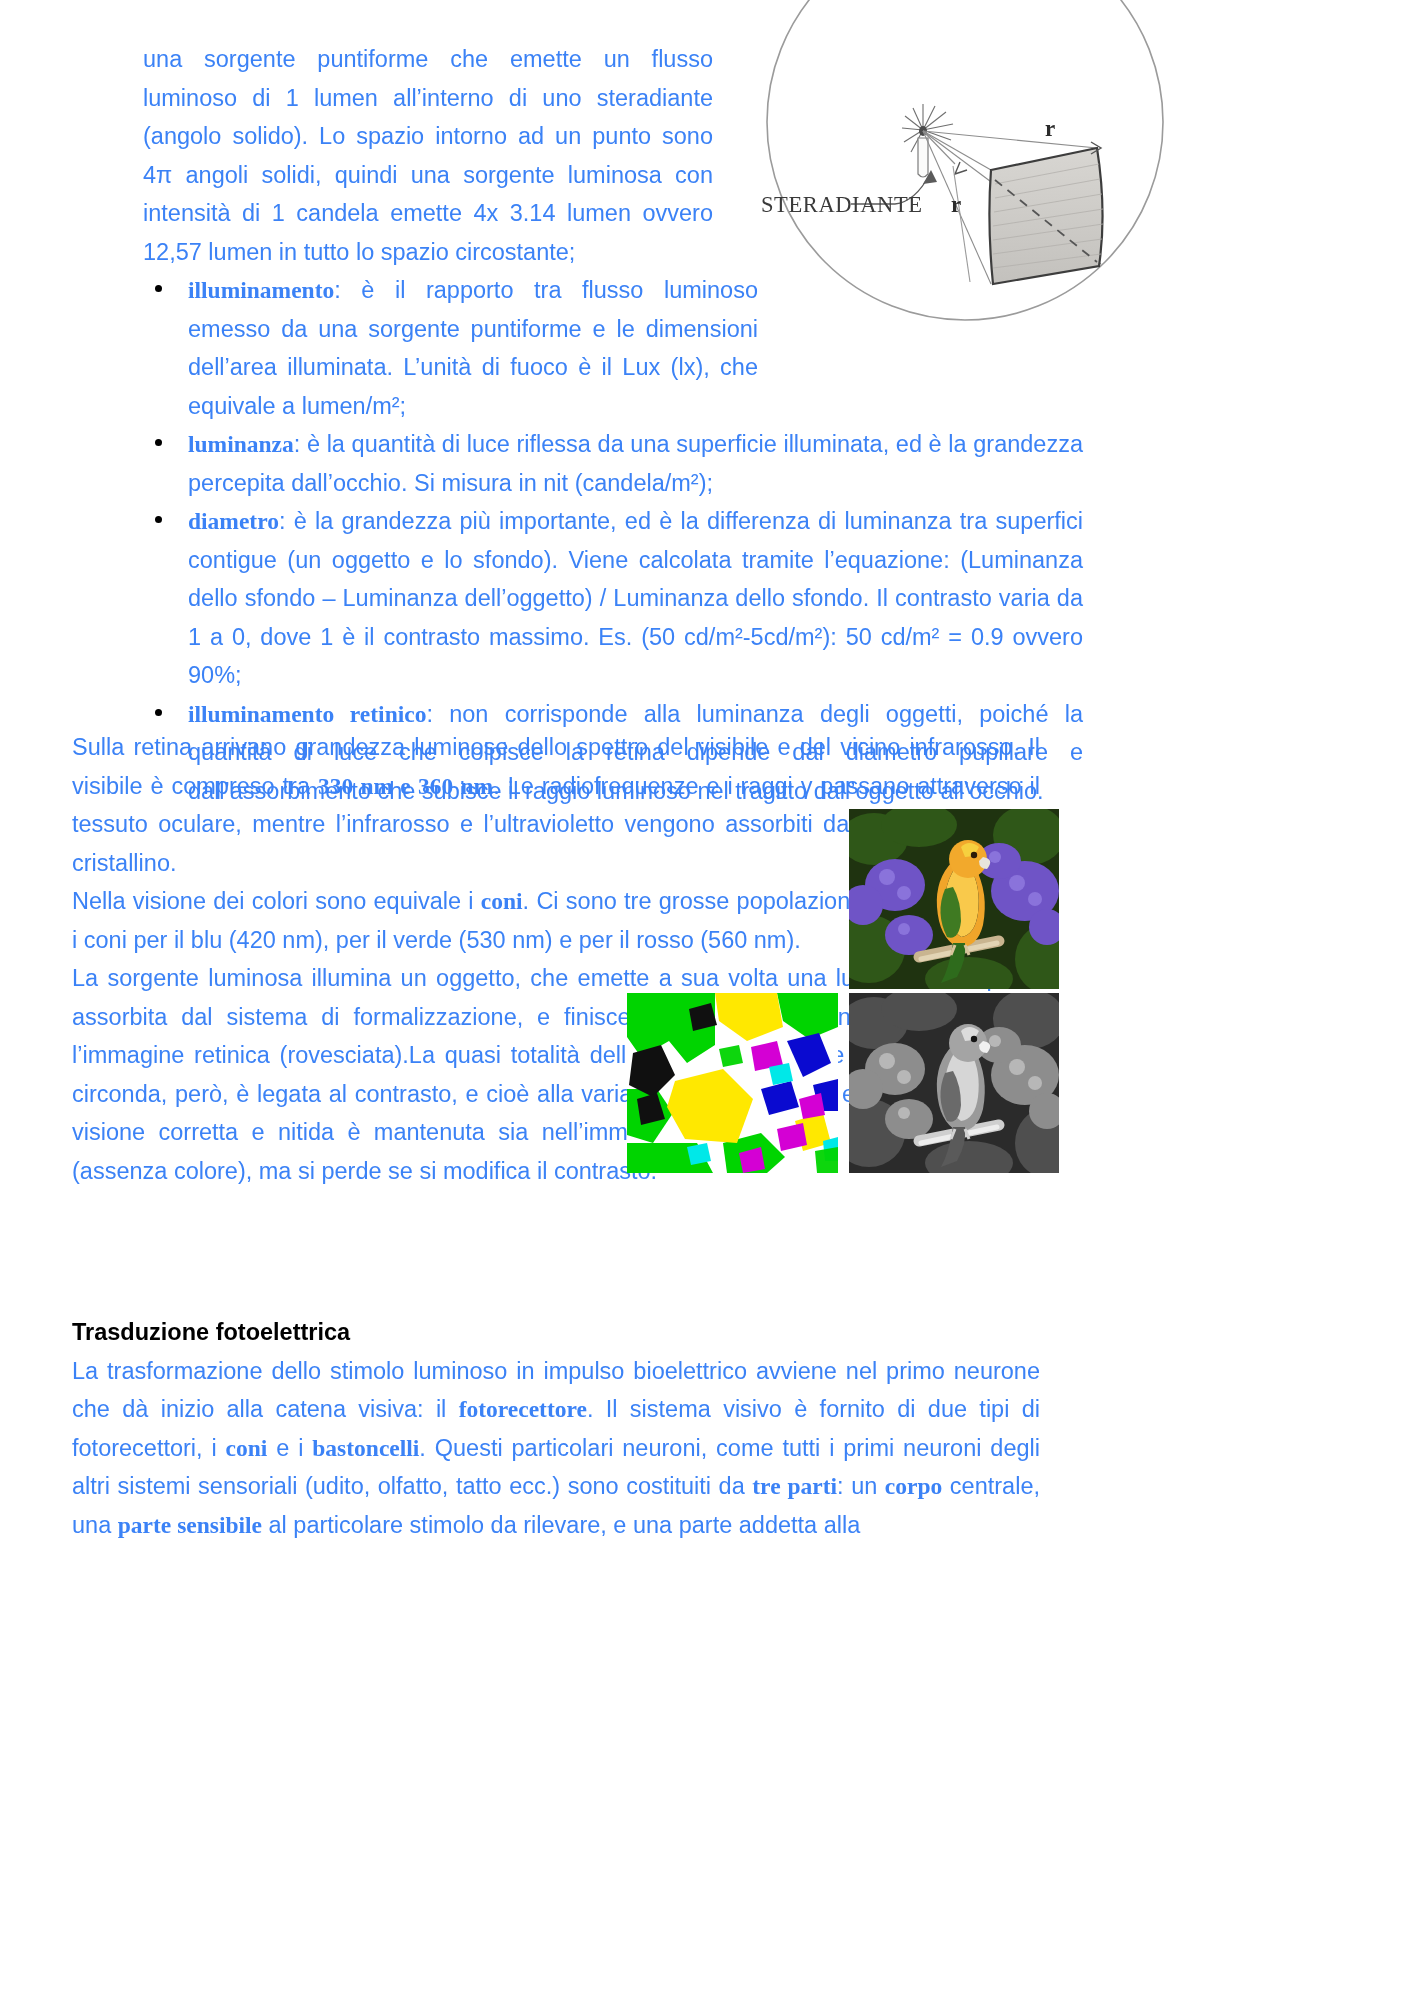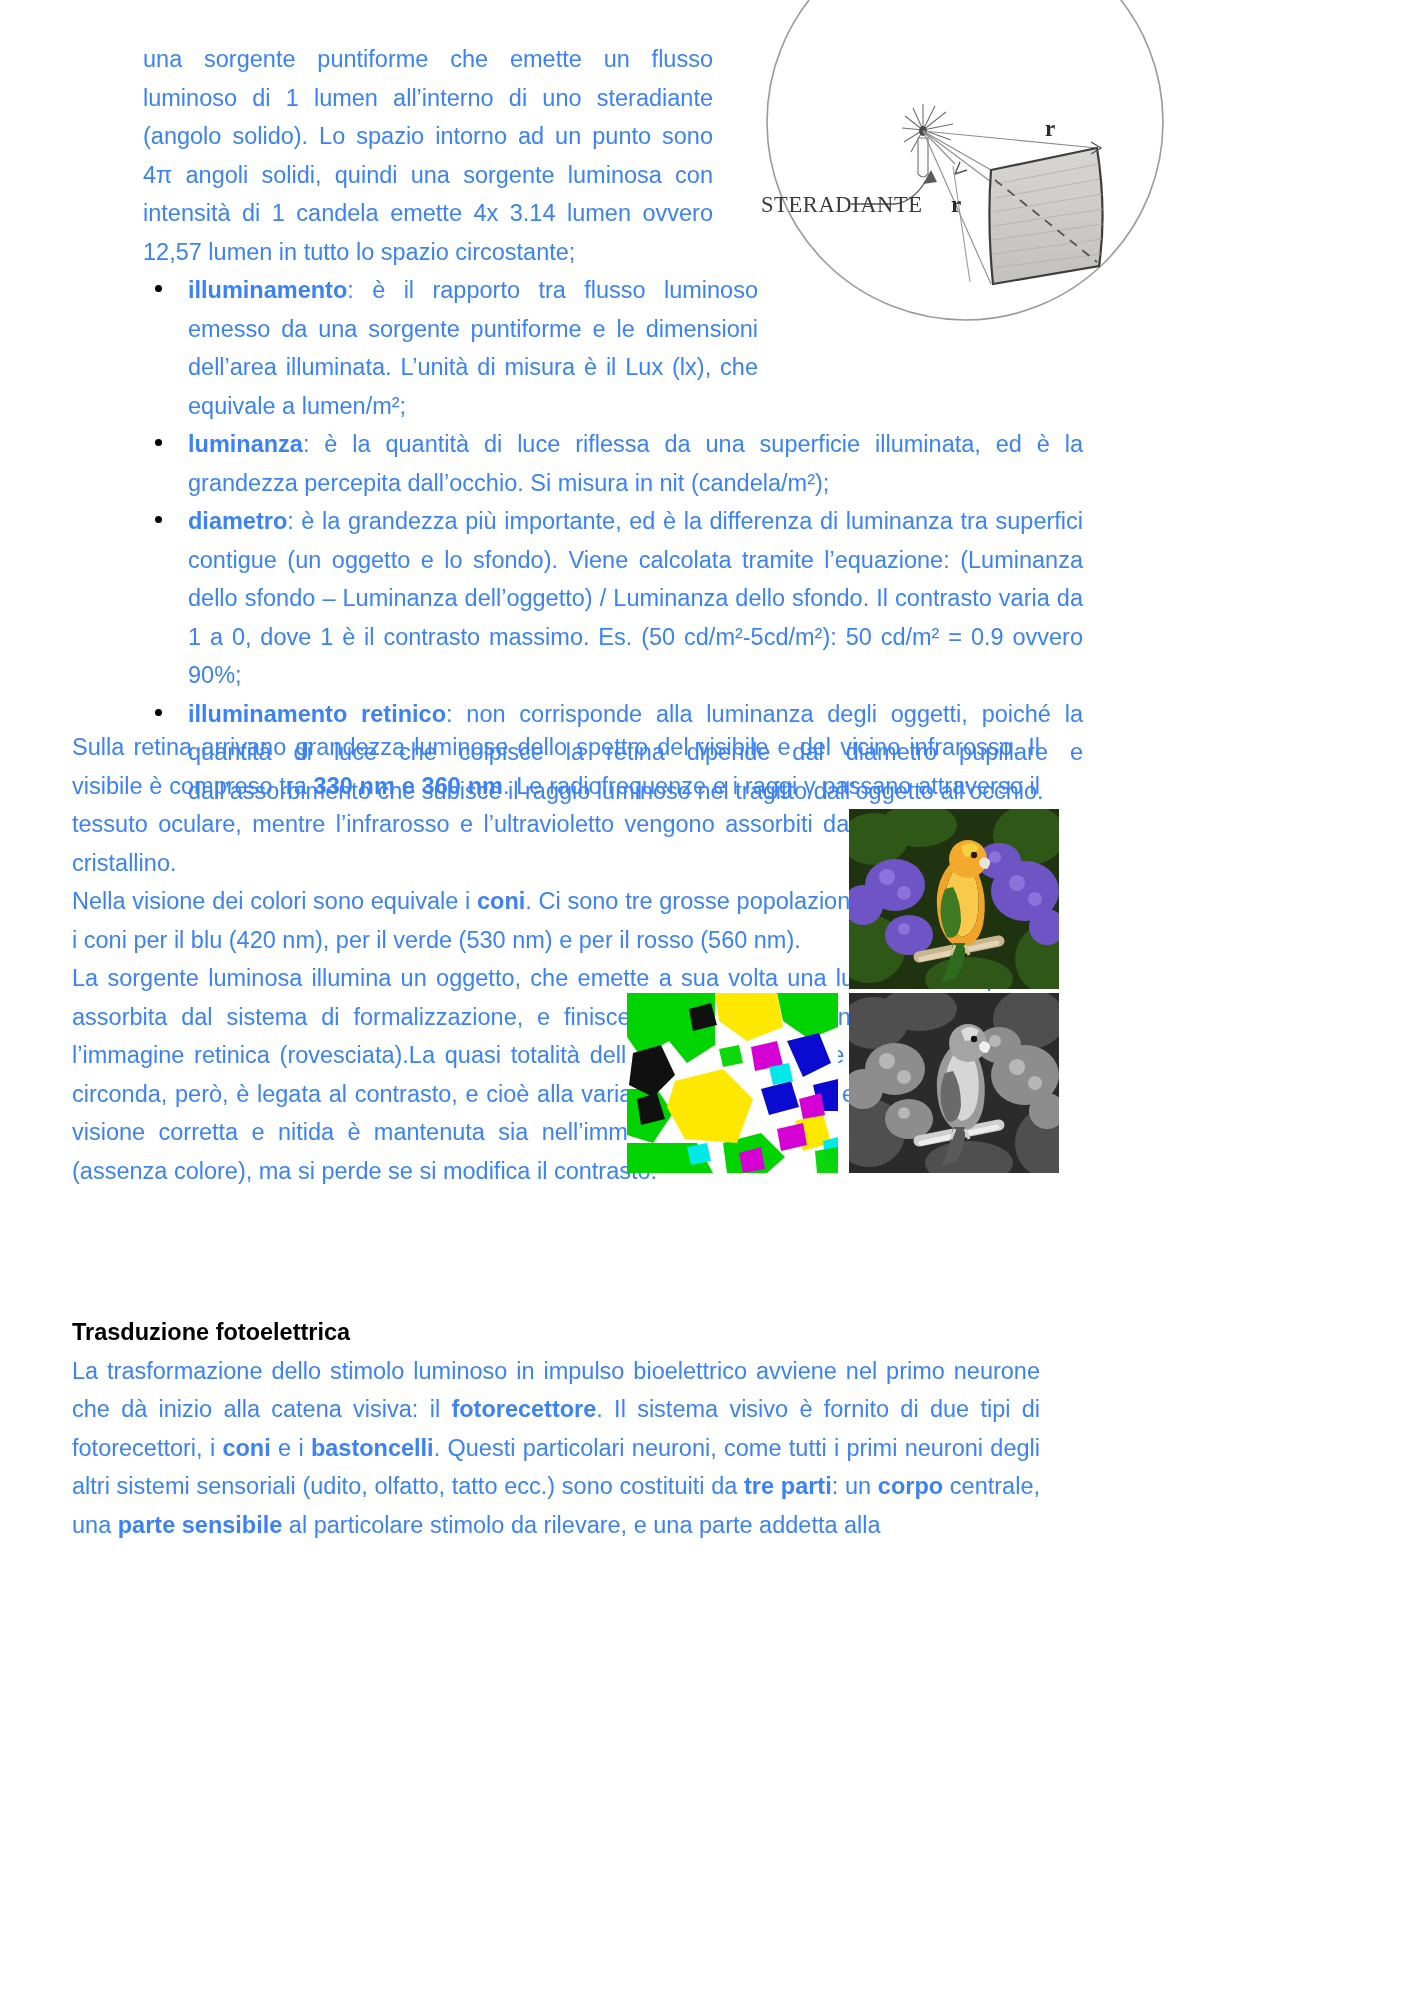--- a/index.html
+++ b/index.html
@@ -23,21 +23,21 @@
   }
 
   
   .txt {
     font-size: 23.5px;
     line-height: 38.5px;
     text-align: justify;
     text-justify: inter-word;
     color: #3b82f6;
   }
-  b, .b { font-weight: bold; }
+  b, .b { font-weight: bold; font-family: Liberation Serif, serif; }
 
   
   .bullet-block {
     position: absolute;
     left: 143px;
     top: 40px;
     width: 900px;
   }
   .lead-para {
     width: 570px;
@@ -194,21 +194,21 @@
   </div>
 
   <div class="bullet-block">
 
     <div class="txt lead-para">una sorgente puntiforme che emette un flusso luminoso di 1 lumen all’interno di uno steradiante (angolo solido). Lo spazio intorno ad un punto sono 4π angoli solidi, quindi una sorgente luminosa con intensità di 1 candela emette 4x 3.14 lumen ovvero 12,57 lumen in tutto lo spazio circostante;</div>
 
     <ul class="bullet-list">
 
       <li class="bullet-item txt narrow-1">
         <span class="dot"></span>
-        <b>illuminamento</b><span>: è il rapporto tra flusso luminoso emesso da una sorgente puntiforme e le dimensioni dell’area illuminata. L’unità di misura è il Lux (lx), che equivale a lumen/m²;</span>
+        <b>illuminamento</b><span>: è il rapporto tra flusso luminoso emesso da una sorgente puntiforme e le dimensioni dell’area illuminata. L’unità di fuoco è il Lux (lx), che equivale a lumen/m²;</span>
       </li>
 
       <li class="bullet-item txt wide-1">
         <span class="dot"></span>
         <b>luminanza</b><span>: è la quantità di luce riflessa da una superficie illuminata, ed è la grandezza percepita dall’occhio. Si misura in nit (candela/m²);</span>
       </li>
 
       <li class="bullet-item txt wide-1">
         <span class="dot"></span>
         <b>diametro</b><span>: è la grandezza più importante, ed è la differenza di luminanza tra superfici contigue (un oggetto e lo sfondo). Viene calcolata tramite l’equazione: (Luminanza dello sfondo – Luminanza dell’oggetto) / Luminanza dello sfondo. Il contrasto varia da 1 a 0, dove 1 è il contrasto massimo. Es. (50 cd/m²-5cd/m²): 50 cd/m² = 0.9 ovvero 90%;</span>

